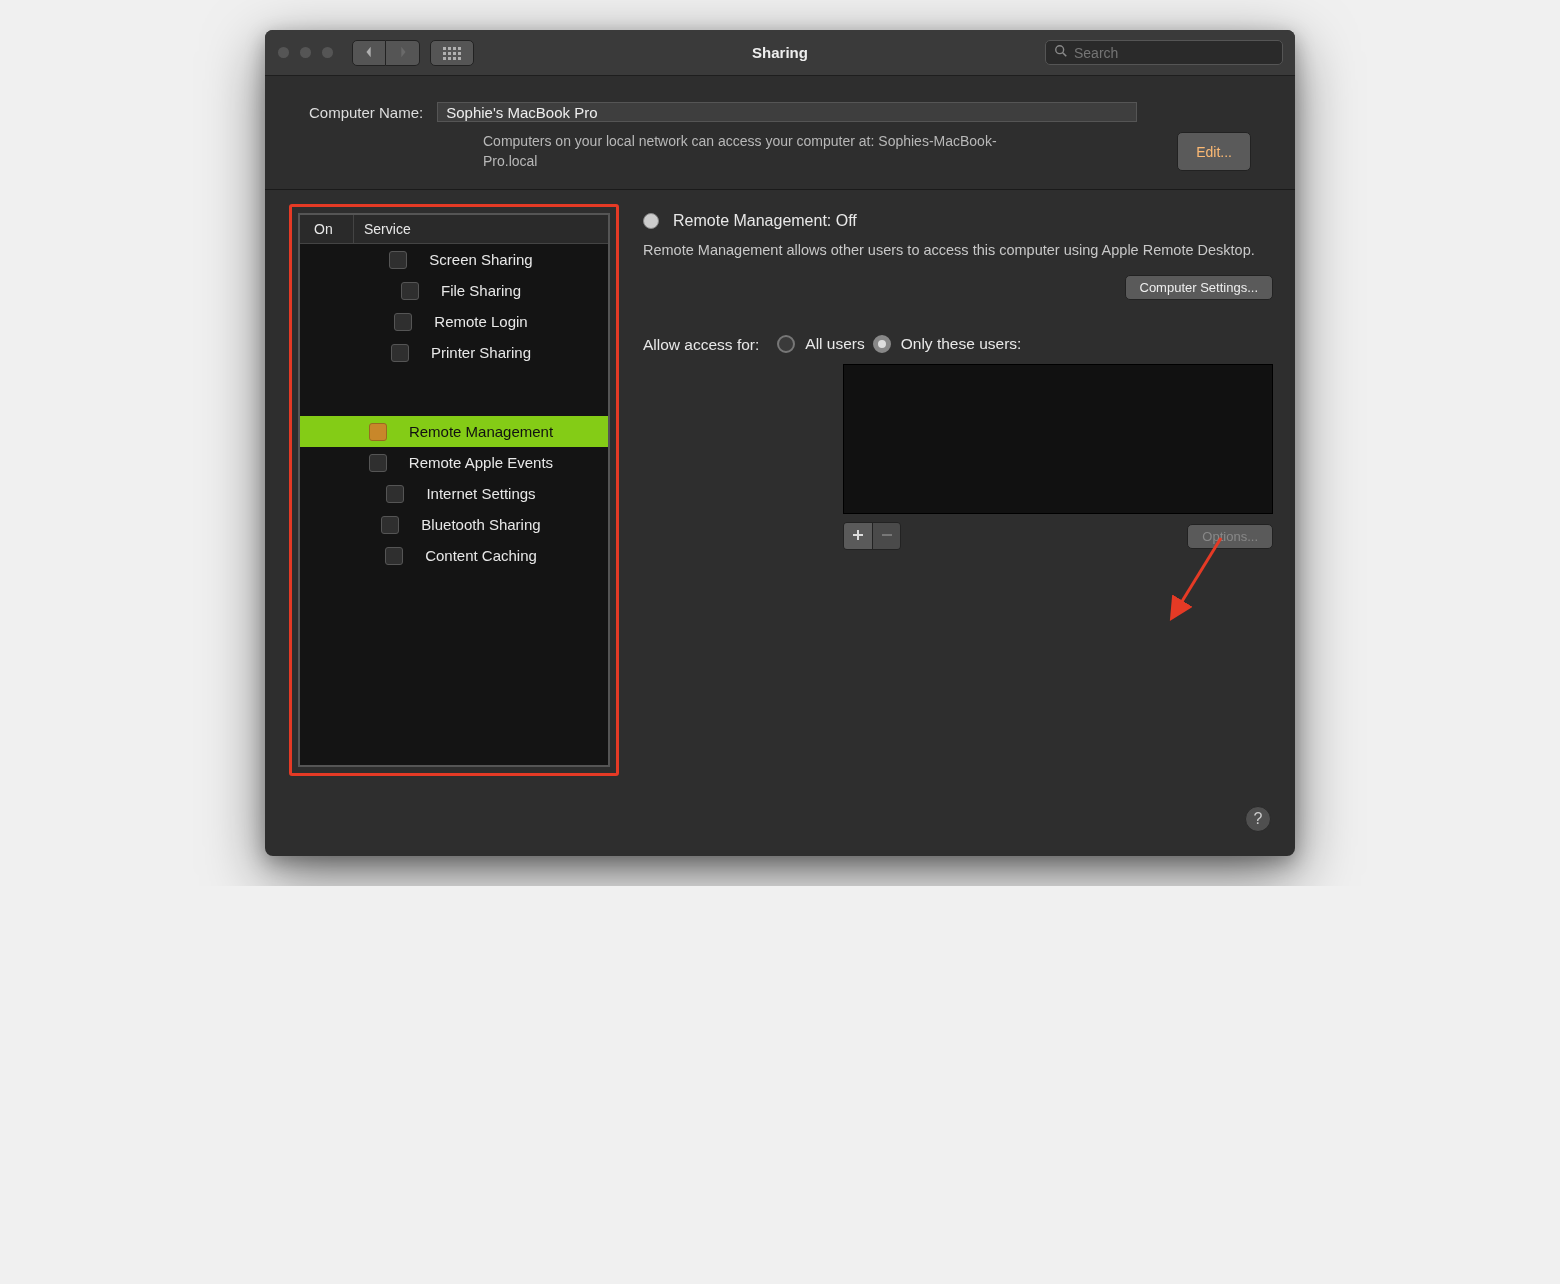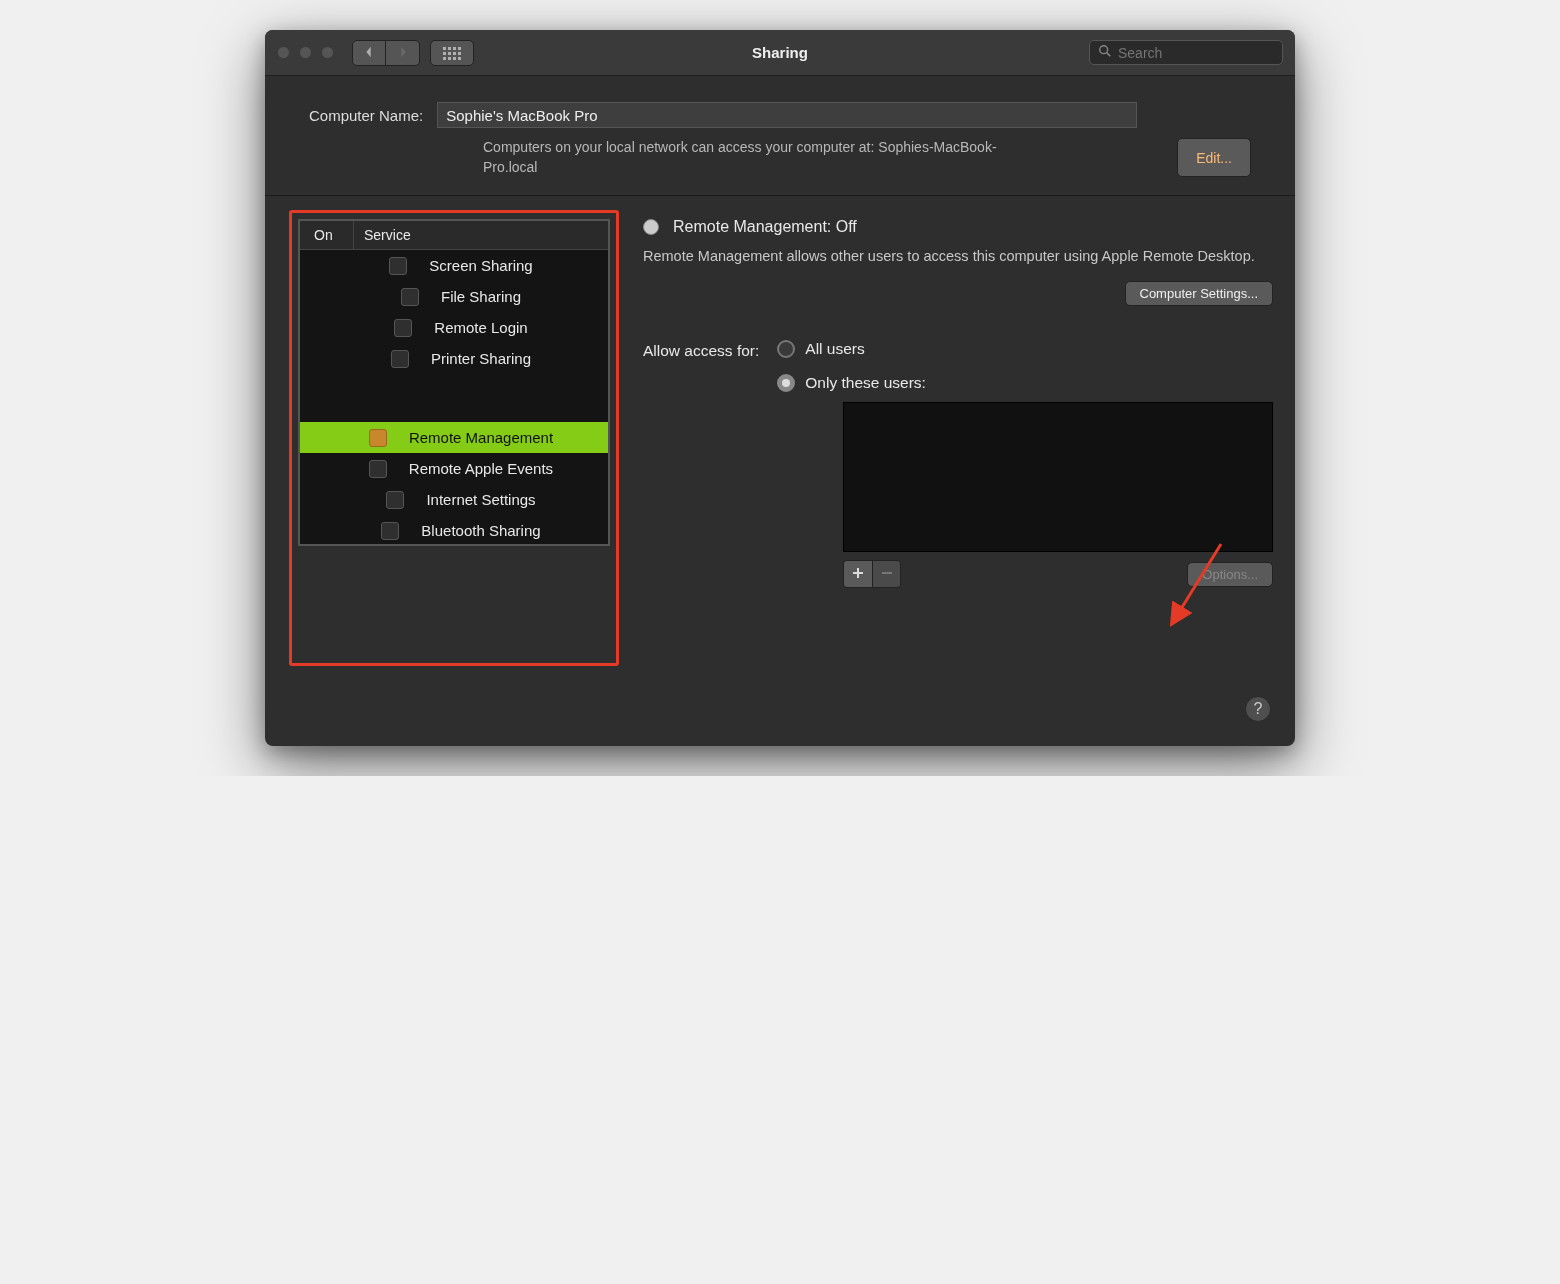--- a/index.html
+++ b/index.html
@@ -51,35 +51,35 @@
     margin-left: 10px; width: 44px; height: 26px; background: #555; border-radius:5px; border:0.5px solid #222;
     display:flex; align-items:center; justify-content:center;
   }
   .grid-icon { width: 18px; height: 12px; display:grid; grid-template-columns:repeat(4,3px); grid-template-rows:repeat(3,3px); gap:2px; }
   .grid-icon span { background:#b0b0b0; }
   .title {
     position:absolute; left:0; right:0; text-align:center; font-weight:600; font-size:15px; color:#eee; pointer-events:none;
   }
   .searchwrap {
     margin-left:auto; display:flex; align-items:center; background:#2a2a2a; border:1px solid #555; border-radius:5px;
-    padding: 3px 8px; width: 194px;
+    padding: 3px 8px; width: 238px;
   }
   .searchwrap svg { width:14px; height:14px; fill:#888; margin-right:6px; flex-shrink:0;}
   .searchwrap input {
     background:transparent; border:none; outline:none; color:#ccc; font-size:14px; width:100%;
   }
   
   .top-section {
     padding: 26px 44px 18px 44px;
     border-bottom: 1px solid #1a1a1a;
   }
   .name-row { display:flex; align-items:center; gap: 14px; }
   .name-label { font-size:15px; color:#ddd; }
   .name-input {
-    flex: 0 0 700px; height: 26px; background:#3e3e3e; border:0.5px solid #555; border-radius:0;
+    flex: 0 0 700px; height: 20px; background:#3e3e3e; border:0.5px solid #555; border-radius:0;
     color:#eee; font-size:15px; padding: 2px 8px;
   }
   .sub-row { display:flex; margin-top:10px; padding-left: 174px; }
   .sub-text { font-size:14px; color:#b8b8b8; line-height:1.4; max-width: 520px;}
   .edit-btn {
     margin-left:auto; background:#5a5a5a; border:0.5px solid #222; border-radius:5px;
     color:#fdba74; font-size:14px; padding:3px 18px; cursor:pointer;
   }
   
   .main {
@@ -87,21 +87,21 @@
     min-height: 500px;
   }
   
   .annot-box {
     border: 3px solid #e53a25;
     padding: 6px;
     border-radius: 3px;
     width: 330px; flex-shrink:0;
   }
   .services-panel {
-    border: 2px solid #555; background:#141414; height: 327px; display:flex; flex-direction:column;
+    border: 2px solid #555; background:#141414; height: 554px; display:flex; flex-direction:column;
   }
   .svc-header {
     display:flex; background:#2a2a2a; border-bottom:1px solid #444; font-size:14px; font-weight:500;
   }
   .svc-header .col-on { width:54px; padding:6px 6px 6px 14px; border-right:1px solid #444;}
   .svc-header .col-svc { flex:1; padding:6px 10px;}
   .svc-list { flex:1; overflow:auto; }
   .svc-row { display:flex; align-items:center; height:31px; padding-left:14px;justify-content:center; }
   .svc-row.selected { background:#84cc16; color:#111;margin-top:48px; }
   .svc-cb {
@@ -116,21 +116,21 @@
   .status-text { font-weight:400; }
   .desc { margin-top:10px; color:#c8c8c8; font-size:14.5px; line-height:1.45; }
   .btn {
     background:#5a5a5a; border:0.5px solid #222; border-radius:5px; color:#eee; font-size:13px;
     padding:4px 14px; cursor:pointer;
   }
   .btn.disabled { color:#888; }
   .comp-settings { display:flex; justify-content:flex-end; margin-top:14px; }
   .access-row { display:flex; gap:18px; margin-top:34px; }
   .access-label { padding-top:2px; font-size:15.5px; white-space:nowrap; }
-  .radios { display:flex; flex-direction:column; gap:16px; }
+  .radios { display:flex; gap:8px; }
   .radio-row { display:flex; align-items:center; gap:10px; font-size:15.5px; }
   .radio {
     width:18px; height:18px; border-radius:50%; border:2px solid #777; background:#3a3a3a; display:flex; align-items:center; justify-content:center;
   }
   .radio.selected { border:5px solid #888; background:#ddd; }
   .users-box {
     margin-left: 200px; margin-top:10px; width: 430px; height:150px; background:#111; border:1px solid #000;
   }
   .users-actions {
     margin-left:200px; width:430px; margin-top:8px; display:flex; align-items:center;justify-content:center;

